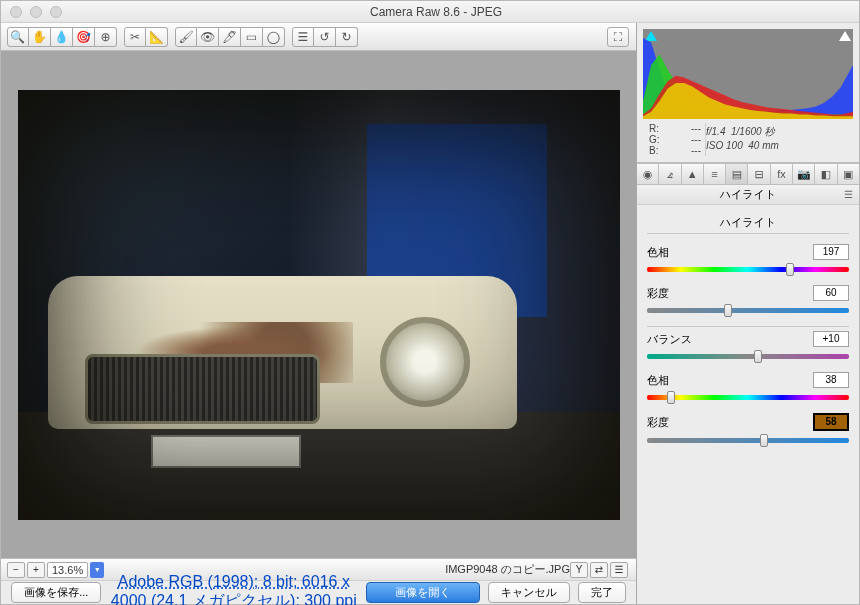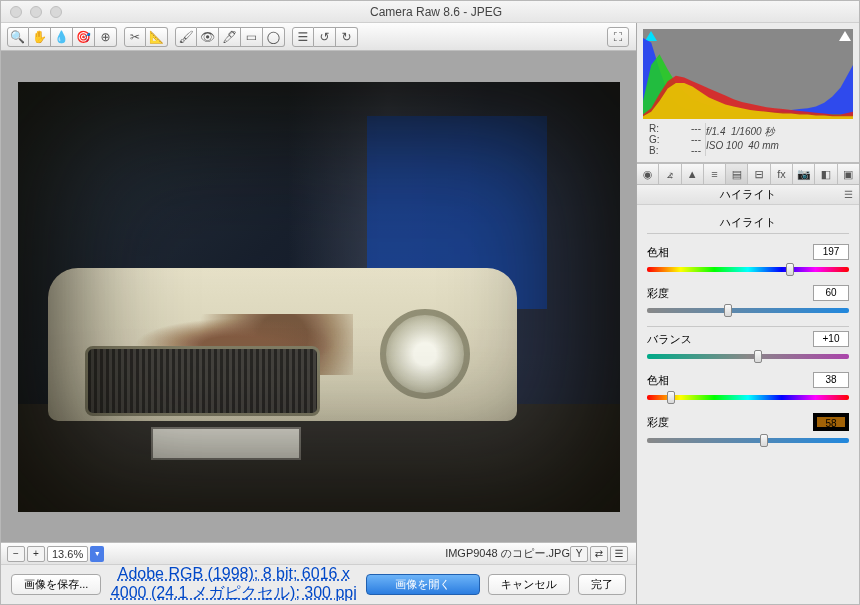--- a/index.html
+++ b/index.html
@@ -38,21 +38,21 @@
 .plate { position: absolute; bottom: 6%; left: 22%; width: 32%; height: 12%; background: #e8e8e0; border: 2px solid #888; }
 .vignette { position: absolute; inset: 0; box-shadow: inset 0 0 120px 40px rgba(10,8,0,0.85); pointer-events: none; }
 .warmcast { position: absolute; inset: 0; background: linear-gradient(rgba(80,60,10,0.25), rgba(60,45,8,0.15)); pointer-events: none; mix-blend-mode: overlay; }
 
 .canvas-footer { height: 22px; background: linear-gradient(#fdfdfd,#e4e4e4); border-top: 1px solid #bdbdbd; display: flex; align-items: center; padding: 0 6px; font-size: 11px; color: #333; }
 .cfbtn { width: 18px; height: 16px; border: 1px solid #a8a8a8; background: #f4f4f4; margin-right: 2px; border-radius: 2px; display: flex; align-items: center; justify-content: center; font-size: 10px; cursor: pointer; }
 .zoom { border: 1px solid #a8a8a8; background: #fff; padding: 1px 4px; border-radius: 2px; margin-right: 2px; }
 .zoomarrow { width: 14px; height: 16px; background: #4a7de8; border-radius: 2px; display: flex; align-items: center; justify-content: center; color: #fff; font-size: 8px; }
 .fname { flex: 1; text-align: right; }
 
-.bottombar { height: 40px; display: flex; align-items: center; padding: 0 10px; gap: 8px; border-top: 1px solid #cfcfcf; }
+.bottombar { height: 24px; display: flex; align-items: center; padding: 0 10px; gap: 8px; border-top: 1px solid #cfcfcf; }
 .btn { height: 21px; padding: 0 12px; border: 1px solid #a8a8a8; background: linear-gradient(#fff,#f0f0f0); border-radius: 4px; font-size: 11px; cursor: pointer; display: flex; align-items: center; }
 .btn.primary { background: linear-gradient(#6db4f8,#2b7de0); color: #fff; border-color: #2060b0; padding: 0 28px; }
 .metalink { color: #0048c8; font-size: 16px; text-decoration: underline dotted; flex: 1; text-align: center; cursor: pointer; }
 
 .right { width: 222px; background: #ececec; display: flex; flex-direction: column; }
 
 .histo-wrap { padding: 6px; border-bottom: 1px solid #bdbdbd; }
 .histo { height: 90px; background: #888; position: relative; overflow: hidden; }
 .histo .tri-l { position: absolute; top: 2px; left: 2px; width: 0; height: 0; border-left: 6px solid transparent; border-right: 6px solid transparent; border-bottom: 10px solid #00e0ff; }
 .histo .tri-r { position: absolute; top: 2px; right: 2px; width: 0; height: 0; border-left: 6px solid transparent; border-right: 6px solid transparent; border-bottom: 10px solid #fff; }
@@ -69,21 +69,21 @@
 .ptab:last-child { border-right: none; }
 
 .panel-title { height: 20px; background: linear-gradient(#f2f2f2,#e2e2e2); border-bottom: 1px solid #cfcfcf; display: flex; align-items: center; justify-content: center; font-size: 11px; position: relative; }
 .panel-menu { position: absolute; right: 6px; font-size: 10px; color: #666; cursor: pointer; }
 
 .panel-body { flex: 1; padding: 4px 10px; overflow: auto; }
 .section-h { text-align: center; font-size: 11px; border-bottom: 1px solid #c8c8c8; padding: 6px 0 3px; margin-bottom: 10px; }
 .slider-row { margin-bottom: 10px; }
 .slider-lbl { display: flex; justify-content: space-between; align-items: center; font-size: 11px; margin-bottom: 3px; gap: 23px; }
 .valbox { width: 36px; height: 16px; border: 1px solid #a0a0a0; background: #fff; font-size: 10px; text-align: center; line-height: 14px; }
-.valbox.focus { border: 4px solid #000000; background: #a16207; height: 18px; line-height: 14px; }
+.valbox.focus { border: 2px solid #000000; background: #a16207; height: 18px; line-height: 14px; font-weight: bold; }
 .track { height: 12px; position: relative; cursor: pointer; }
 .track .bar { position: absolute; left: 0; right: 0; top: 4px; height: 5px; border-radius: 2px; }
 .bar.hue { background: linear-gradient(90deg,#f00,#ff0,#0f0,#0ff,#00f,#f0f,#f00); }
 .bar.sat { background: linear-gradient(90deg,#888,#28d); }
 .bar.bal { background: linear-gradient(90deg,#0a8,#888,#a4a); }
 .thumb { position: absolute; top: 0; width: 8px; height: 13px; background: linear-gradient(#fafafa,#d8d8d8); border: 1px solid #888; border-radius: 2px; transform: translateX(-50%); }
 .divider { border-top: 1px solid #c8c8c8; margin: 8px 0 4px; }
 </style>
 </head>
 <body>

